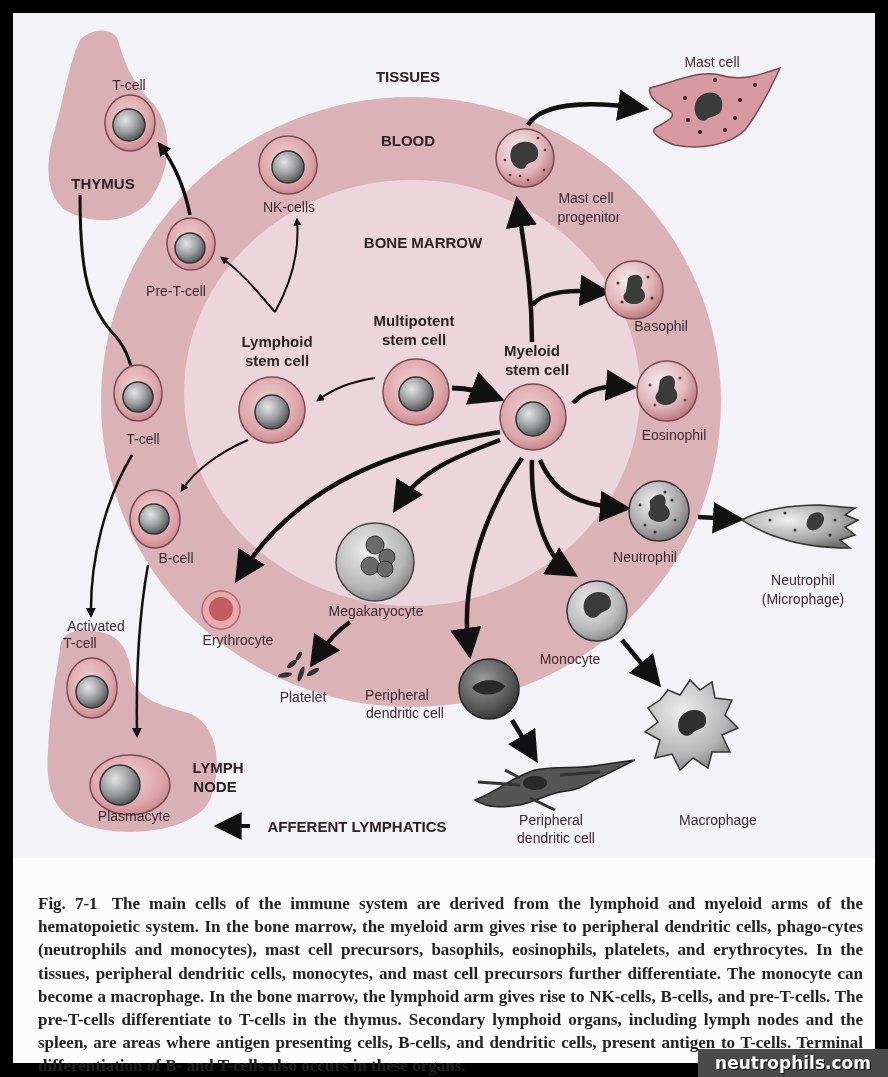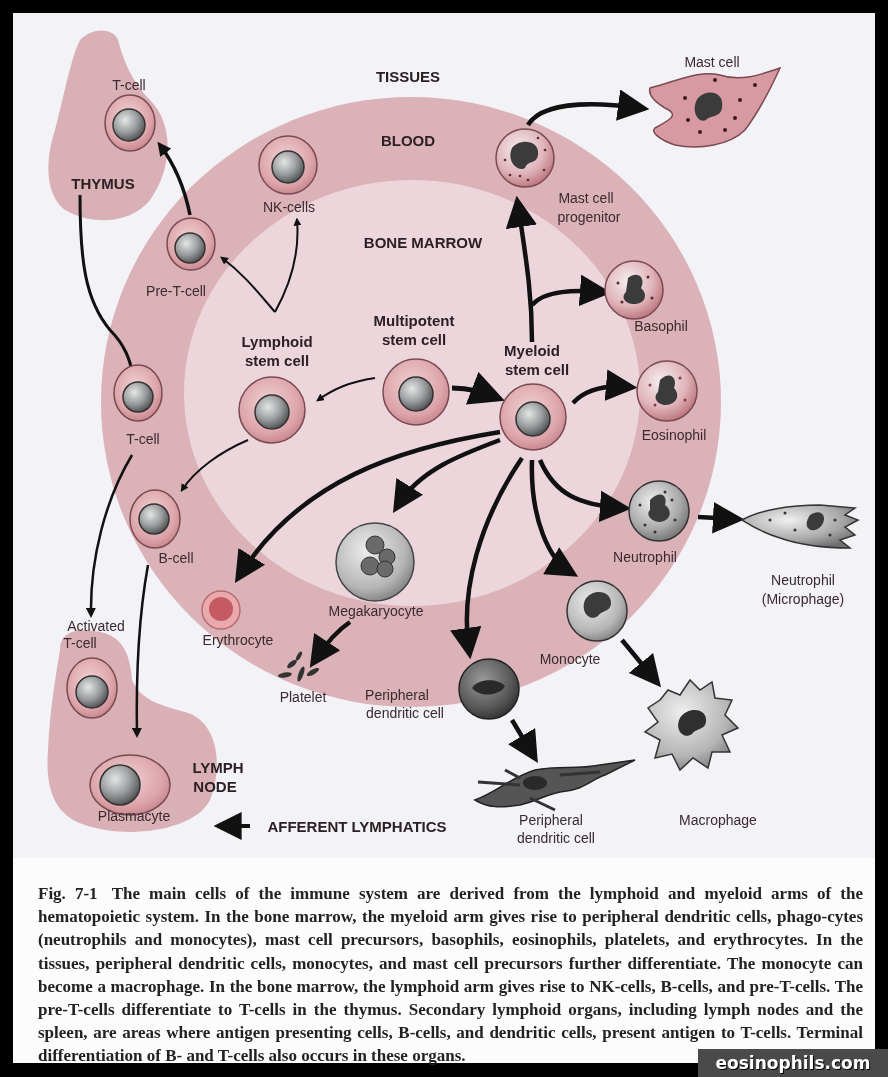--- a/index.html
+++ b/index.html
@@ -5,21 +5,21 @@
   html, body { margin: 0; padding: 0; background: #000; }
   body { width: 888px; height: 1077px; position: relative; overflow: hidden; font-family: "Liberation Sans", sans-serif; }
   #page { position: absolute; left: 13px; top: 13px; width: 862px; height: 1050px; background: #f3f2f6; }
   #figure { position: absolute; left: 0; top: 0; width: 862px; height: 845px; }
   #figure svg { position: absolute; left: -13px; top: -13px; }
   .lbl { font-family: "Liberation Sans", sans-serif; fill: #3a2a30; }
   .lbl-cell { font-size: 14px; }
   .lbl-zone { font-size: 15px; font-weight: bold; fill: #2c2024; }
   .lbl-stem { font-size: 15px; font-weight: bold; fill: #2c2024; }
   #caption { position: absolute; left: 0; top: 845px; width: 862px; height: 205px; background: #fcfcfd; }
-  #caption p { margin: 0; position: absolute; left: 25px; top: 24px; width: 825px;
+  #caption p { margin: 0; position: absolute; left: 25px; top: 34px; width: 825px;
     font-family: "Liberation Serif", serif; font-size: 17px; line-height: 23.2px; font-weight: bold; color: #222; text-align: justify; }
   #caption .fig-num { margin-right: 14px; }
   #watermark { position: absolute; right: 0; bottom: 0; width: 190px; height: 28px; background: #4a4a4a;
     font-family: "DejaVu Sans", sans-serif; font-size: 17px; color: #fff; text-align: center; line-height: 28px;
     text-shadow: 1px 1px 0 #000; font-weight: bold; }
 </style>
 </head>
 <body>
 
 <div id="page">
@@ -299,13 +299,13 @@
       <text class="lbl lbl-cell" x="589" y="222" text-anchor="middle">progenitor</text>
       <text class="lbl lbl-cell" x="712" y="67" text-anchor="middle">Mast cell</text>
     </svg>
   </div>
 
   <div id="caption">
     <p><span class="fig-num">Fig. 7-1</span><span>The main cells of the immune system are derived from the lymphoid and myeloid arms of the hematopoietic system. In the bone marrow, the myeloid arm gives rise to peripheral dendritic cells, phago-cytes (neutrophils and monocytes), mast cell precursors, basophils, eosinophils, platelets, and erythrocytes. In the tissues, peripheral dendritic cells, monocytes, and mast cell precursors further differentiate. The monocyte can become a macrophage. In the bone marrow, the lymphoid arm gives rise to NK-cells, B-cells, and pre-T-cells. The pre-T-cells differentiate to T-cells in the thymus. Secondary lymphoid organs, including lymph nodes and the spleen, are areas where antigen presenting cells, B-cells, and dendritic cells, present antigen to T-cells. Terminal differentiation of B- and T-cells also occurs in these organs.</span></p>
   </div>
 </div>
 
-<div id="watermark">eosinophils.com</div>
+<div id="watermark">neutrophils.com</div>
 
 </body></html>

